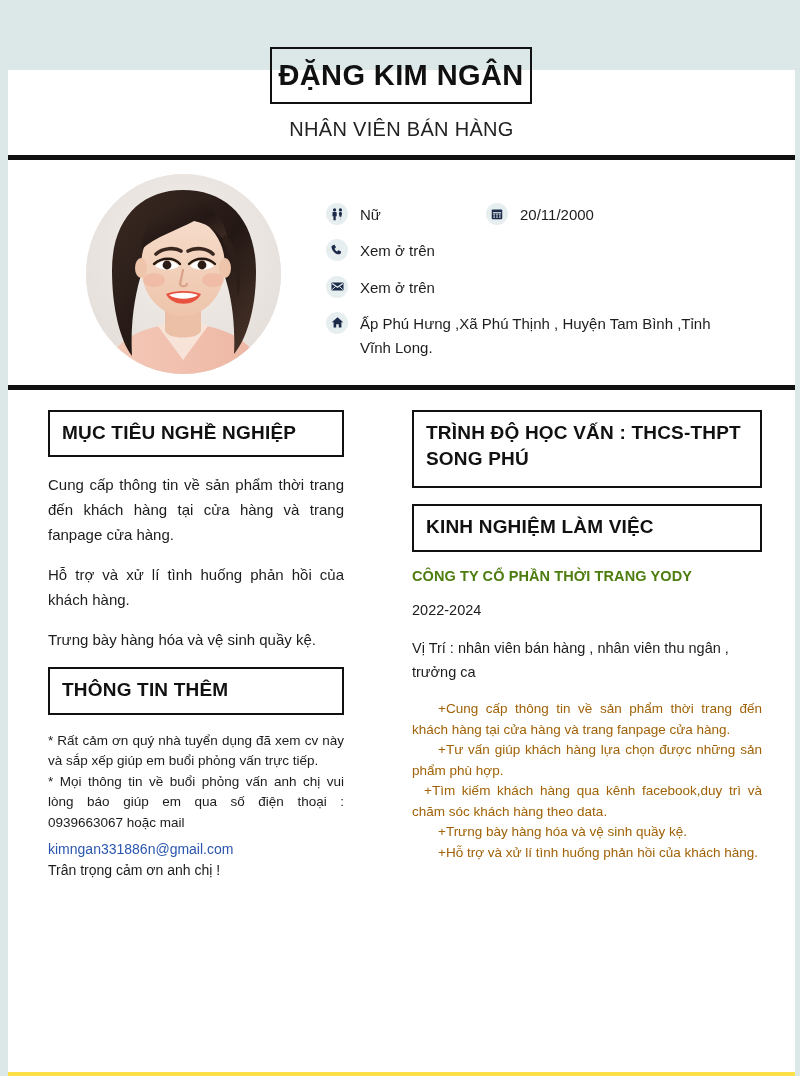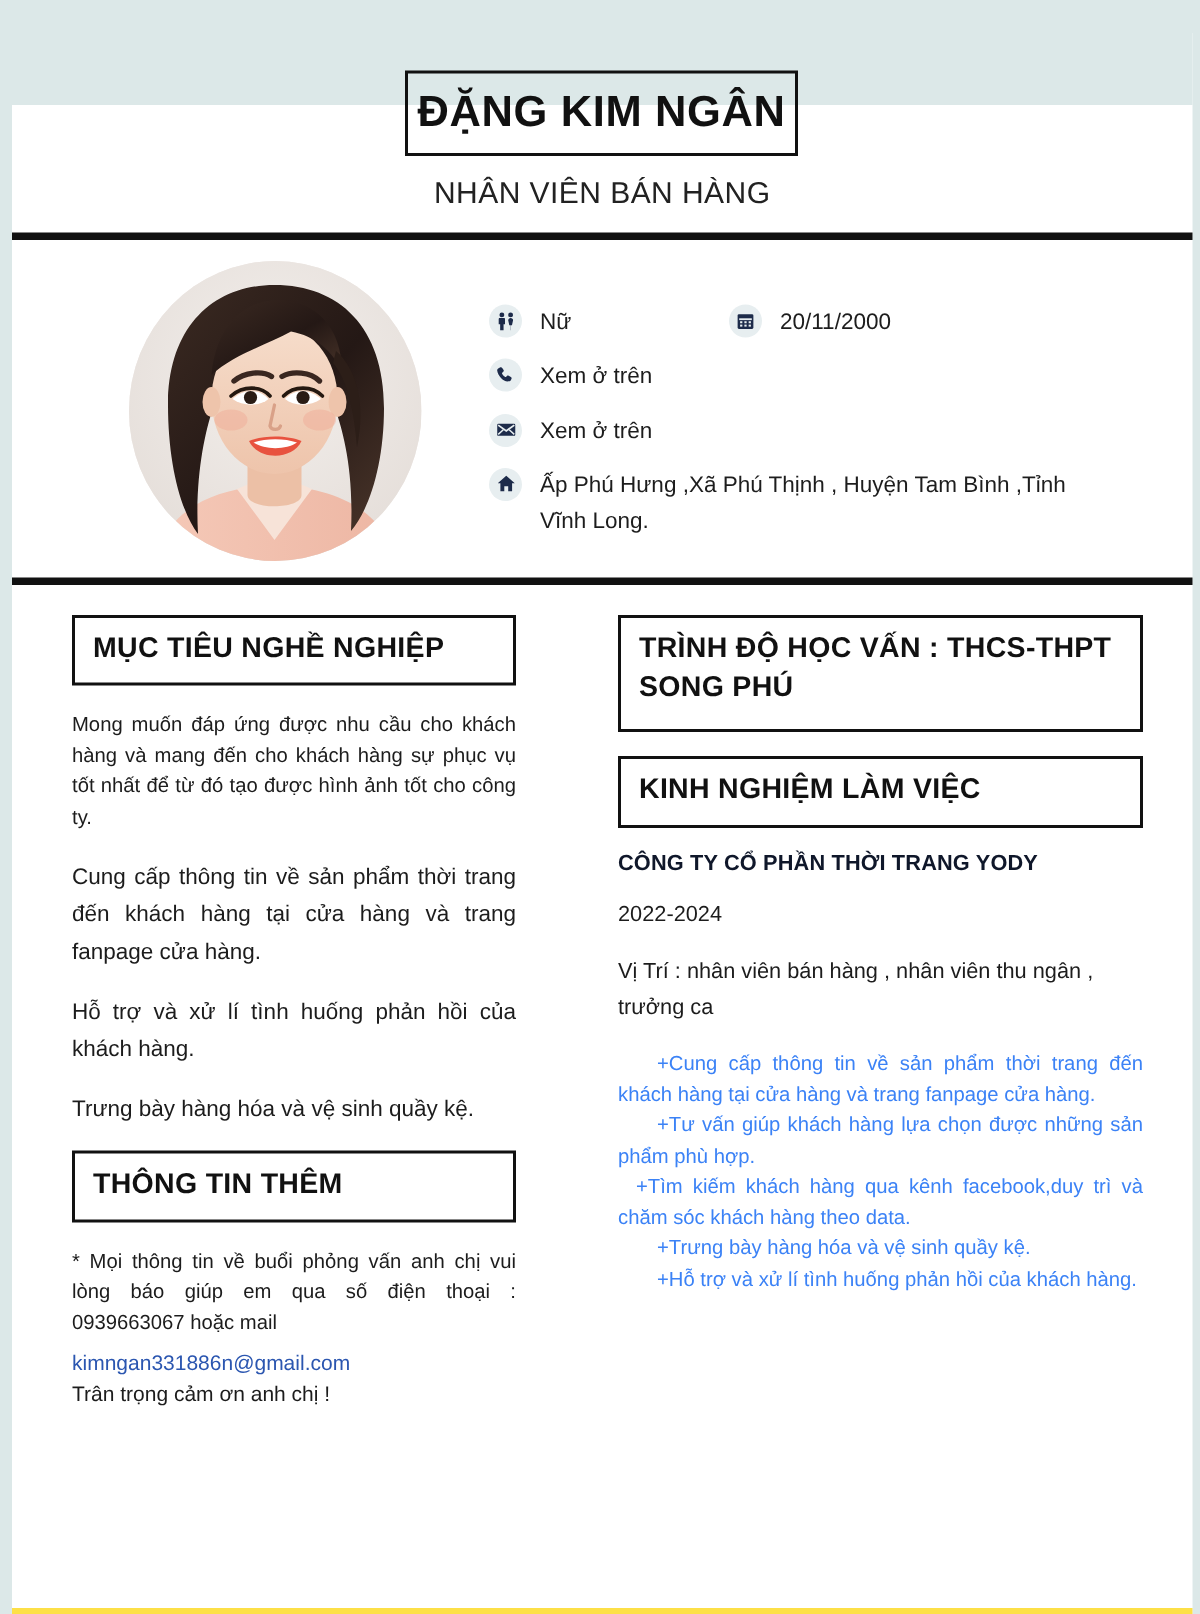--- a/index.html
+++ b/index.html
@@ -173,39 +173,39 @@
   .closing {
     font-size: 14px;
     color: #1c1c1c;
     line-height: 1.5;
   }
 
   
   .company {
     font-size: 14.5px;
     font-weight: bold;
-    color: #0f172a;
+    color: #4d7c0f;
     margin-top: 4px;
     margin-bottom: 18px;
     letter-spacing: 0.1px;
   }
   .period {
     font-size: 14.5px;
     color: #1c1c1c;
     margin-bottom: 18px;
   }
   .position {
     font-size: 14.5px;
     color: #1c1c1c;
     line-height: 1.72;
     margin-bottom: 14px;
   }
   .duties {
     font-size: 13.5px;
-    color: #3b82f6;
+    color: #a16207;
     line-height: 1.52;
     text-align: justify;
   }
   .duties .duty { display: block; text-indent: 26px; }
   .duties .duty.short-indent { text-indent: 12px; }
 </style>
 </head>
 <body>
 
 <div class="page">
@@ -343,31 +343,31 @@
   </div>
 
   <div class="rule rule-2"></div>
 
   <div class="col-left">
 
     <div class="sec-box">
       <div class="sec-title">MỤC TIÊU NGHỀ NGHIỆP</div>
     </div>
 
-    <div class="para-justify">Mong muốn đáp ứng được nhu cầu cho khách hàng và mang đến cho khách hàng sự phục vụ tốt nhất để từ đó tạo được hình ảnh tốt cho công ty.</div>
 
 
     <div class="skill-p">Cung cấp thông tin về sản phẩm thời trang đến khách hàng tại cửa hàng và trang fanpage cửa hàng.</div>
     <div class="skill-p">Hỗ trợ và xử lí tình huống phản hồi của khách hàng.</div>
     <div class="skill-p">Trưng bày hàng hóa và vệ sinh quầy kệ.</div>
 
     <div class="sec-box" style="margin-top:4px">
       <div class="sec-title">THÔNG TIN THÊM</div>
     </div>
 
+    <div class="extra-p">*  Rất cảm ơn quý nhà tuyển dụng đã xem cv này và sắp xếp giúp em buổi phỏng vấn trực tiếp.</div>
     <div class="extra-p">   * Mọi thông tin về buổi phỏng vấn anh chị vui lòng báo giúp em qua số điện thoại : 0939663067 hoặc mail</div>
     <a class="email-link" href="#">kimngan331886n@gmail.com</a>
     <div class="closing">Trân trọng cảm ơn anh chị !</div>
 
   </div>
 
   <div class="col-right">
 
     <div class="sec-box tall" style="padding-bottom:14px">
       <div class="sec-title">TRÌNH ĐỘ HỌC VẤN : THCS-THPT SONG PHÚ</div>

